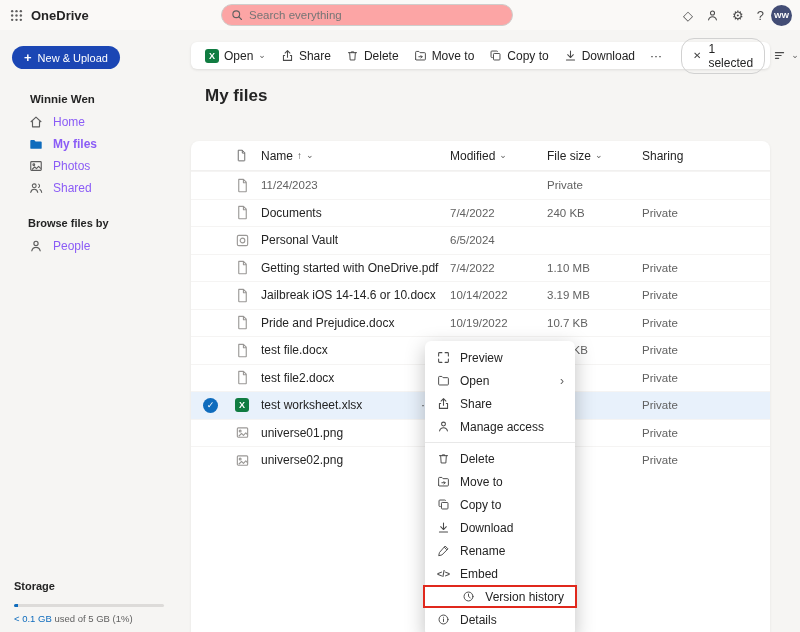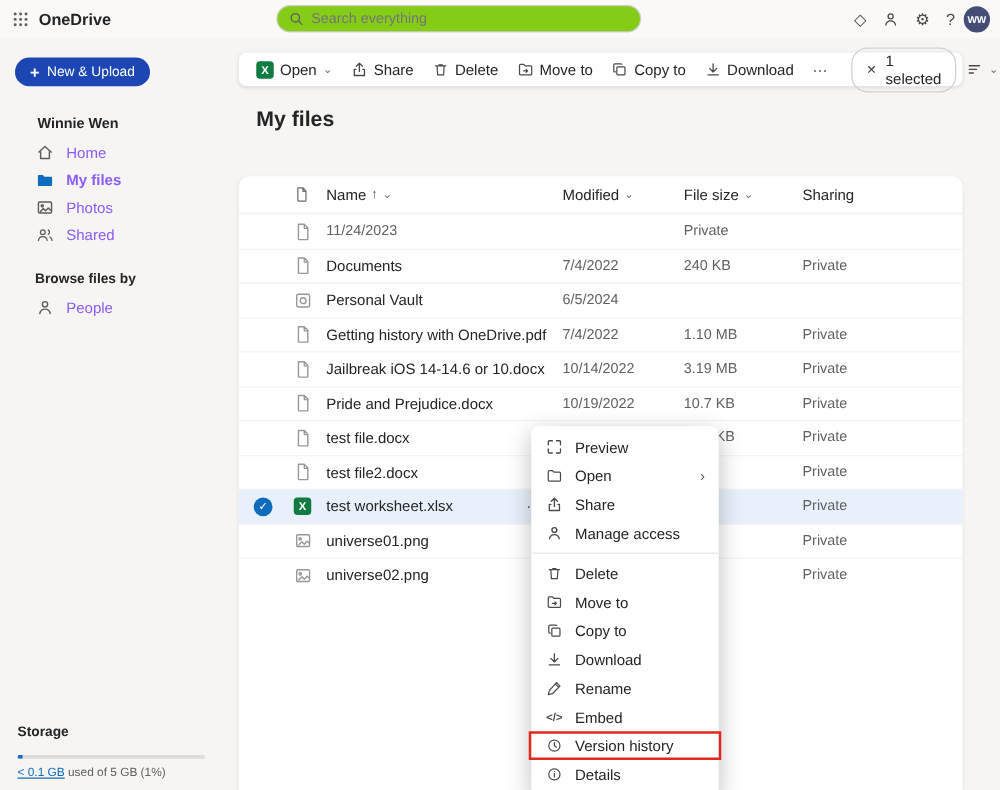--- a/index.html
+++ b/index.html
@@ -3,21 +3,21 @@
 <meta charset="utf-8">
 <style>
   * { box-sizing: border-box; margin: 0; padding: 0; }
   body { font-family: "Liberation Sans", sans-serif; background:#e9e9e9; }
   .screen { position:relative; width:800px; height:632px; background:#f6f5f3; overflow:hidden; color:#242424; }
 
   
   .topbar { position:absolute; top:0; left:0; right:0; height:30px; background:#faf9f7; display:flex; align-items:center; }
   .waffle { margin-left:10px; display:flex; cursor:pointer; }
   .brand { margin-left:8px; font-size:13px; font-weight:700; color:#242424; }
-  .search { position:absolute; left:221px; top:4px; width:292px; height:22px; background:#84cc16; border:1px solid #cfcdcb; border-radius:11px; display:flex; align-items:center; padding:0 9px; gap:6px; }
+  .search { position:absolute; left:221px; top:4px; width:292px; height:22px; background:#fca5a5; border:1px solid #cfcdcb; border-radius:11px; display:flex; align-items:center; padding:0 9px; gap:6px; }
   .search input { border:none; outline:none; flex:1; font-size:11.5px; color:#444; font-family:"Liberation Sans",sans-serif; background:transparent; }
   .top-icons { position:absolute; right:36px; top:0; height:30px; display:flex; align-items:center; gap:13px; color:#4a4a4a; }
   .top-icons .ic { font-size:13px; cursor:pointer; display:flex; align-items:center; }
   .avatar { position:absolute; right:8px; top:5px; width:21px; height:21px; border-radius:50%; background:#434d75; color:#fff; font-size:8px; font-weight:700; display:flex; align-items:center; justify-content:center; cursor:pointer;margin-left:38px; }
 
   
   .sidebar { position:absolute; top:30px; left:0; width:185px; bottom:0; }
   .new-btn { margin:16px 0 0 12px; background:#1b46b4; color:#fff; border:none; border-radius:12px; height:23px; padding:0 12px; display:inline-flex; align-items:center; gap:6px; font-size:11px; font-family:"Liberation Sans",sans-serif; cursor:pointer; }
   .new-btn .plus { font-size:13px; font-weight:700; }
   .user-name { margin:24px 0 2px 30px; font-size:11.5px; font-weight:700; color:#242424; }
@@ -25,21 +25,21 @@
   .nav-item { height:22px; display:flex; align-items:center; gap:10px; padding-left:28px; font-size:12px; color:#8b5cf6; cursor:pointer; }
   .nav-item .nicon { width:15px; display:flex; justify-content:center; color:#5c5c5c; }
   .nav-item.selected { font-weight:700; }
   .nav-item.selected .nicon { color:#0f6cbd; }
   .browse-header { margin:18px 0 6px 28px; font-size:11px; font-weight:700; }
   .storage { position:absolute; left:14px; bottom:8px; width:150px;margin-top:17px; }
   .storage-title { font-size:11px; font-weight:700; margin-bottom:12px; }
   .storage-bar { height:3px; background:#dddbd9; border-radius:2px; overflow:hidden; margin-bottom:6px; }
   .storage-fill { height:3px; width:4px; background:#0f6cbd; }
   .storage-text { font-size:9.5px; color:#616161; }
-  .storage-text a { color:#0f6cbd; text-decoration:underline; cursor:pointer; }
+  .storage-text a { color:#0f6cbd; cursor:pointer; }
 
   
   .main { position:absolute; left:185px; top:30px; right:0; bottom:0; }
   .toolbar { position:absolute; left:6px; top:12px; right:30px; height:27px; background:#fff; border-radius:6px; box-shadow:0 1px 3px rgba(0,0,0,.1); display:flex; align-items:center; padding:0 7px; gap:1px; font-size:12px; }
   .tb-btn { display:flex; align-items:center; gap:5px; padding:4px 7px; border-radius:4px; cursor:pointer; color:#242424; white-space:nowrap; }
   .tb-btn .tbi { display:flex; color:#4a4a4a; }
   .chev { font-size:9px; color:#616161; line-height:1; }
   .tb-divider { width:1px; height:15px; background:#e1e1e1; margin:0 5px; }
   .selected-pill { display:flex; align-items:center; gap:7px; border:1px solid #d1d1d1; border-radius:13px; padding:3px 11px; font-size:12px; cursor:pointer; }
   .selected-pill .x { font-size:10px; color:#444; }
@@ -60,21 +60,21 @@
   .check { width:15px; height:15px; border-radius:50%; background:#0f6cbd; color:#fff; font-size:9px; display:flex; align-items:center; justify-content:center; }
   .ficon { display:flex; color:#8f8d8b; }
   .xl-icon { width:14px; height:14px; background:#107c41; border-radius:3px; color:#fff; font-size:9px; font-weight:700; display:flex; align-items:center; justify-content:center; }
   .row-more { margin-left:auto; margin-right:14px; color:#444; font-size:12px; letter-spacing:1px; cursor:pointer; }
 
   
   .menu { position:absolute; left:425px; top:341px; width:150px; background:#fff; border-radius:6px; box-shadow:0 6px 20px rgba(0,0,0,.25); padding:5px 0; z-index:50; }
   .mi { height:23px; display:flex; align-items:center; gap:9px; padding:0 11px; font-size:12px; color:#242424; cursor:pointer; }
   .mi .mii { width:15px; display:flex; justify-content:center; color:#4a4a4a; }
   .mi .sub { margin-left:auto; color:#616161; font-size:12px; }
-  .mi.highlight { border:2px solid #e0281c; margin:0 -2px; padding:0 11px; }
+  .mi.highlight { border:2px solid #e0281c; margin:0 -2px; padding:0 11px;justify-content:flex-end; }
   .menu-divider { height:1px; background:#e8e8e8; margin:4px 0; }
   .code-glyph { font-size:9px; color:#4a4a4a; font-weight:700; }
 
   svg { display:block; }
 </style>
 </head>
 <body>
 
 <div class="screen">
 
@@ -319,21 +319,21 @@
         <span class="c-dim"></span>
         <span class="c-dim"></span>
       </div>
       <div class="grid-row trow">
         <span class="sel-cell"></span>
         <span class="ficon">
             <svg width="15" height="15" viewBox="0 0 16 16" fill="none" stroke="#9a9896" stroke-width="1.2" stroke-linejoin="round">
               <path d="M4 1.5h5l3 3V14a.6.6 0 01-.6.6H4.6A.6.6 0 014 14zM9 1.5V5h3"></path>
             </svg>
           </span>
-        <span class="c-name">Getting history with OneDrive.pdf</span>
+        <span class="c-name">Getting started with OneDrive.pdf</span>
         <span class="c-dim">7/4/2022</span>
         <span class="c-dim">1.10 MB</span>
         <span class="c-dim">Private</span>
       </div>
       <div class="grid-row trow">
         <span class="sel-cell"></span>
         <span class="ficon">
             <svg width="15" height="15" viewBox="0 0 16 16" fill="none" stroke="#9a9896" stroke-width="1.2" stroke-linejoin="round">
               <path d="M4 1.5h5l3 3V14a.6.6 0 01-.6.6H4.6A.6.6 0 014 14zM9 1.5V5h3"></path>
             </svg>

